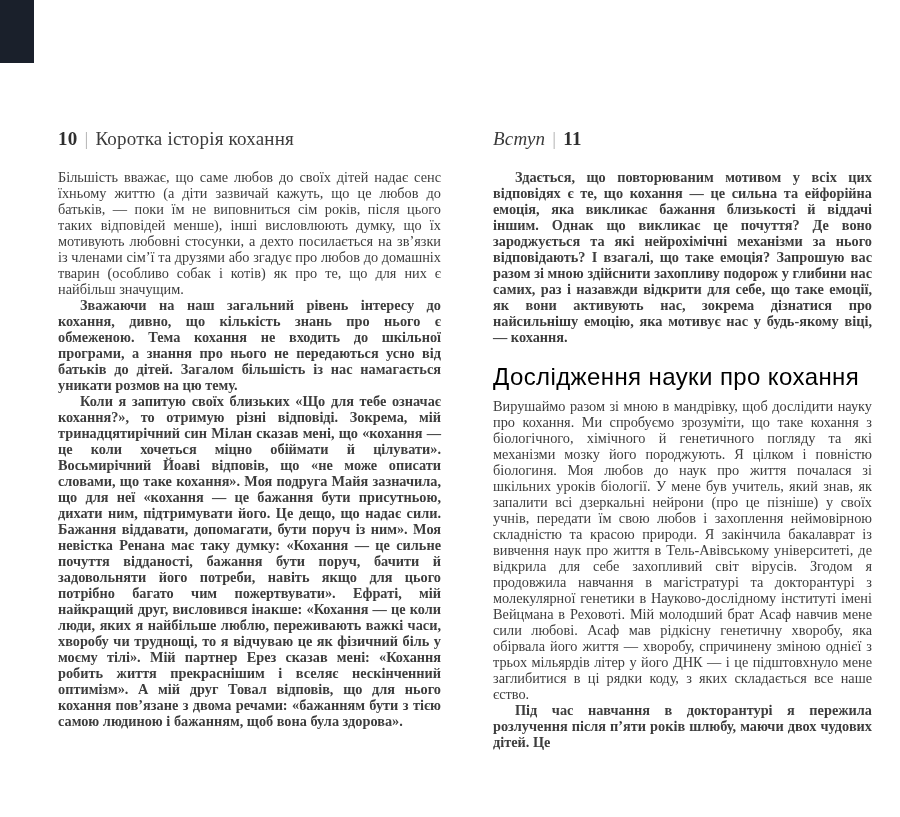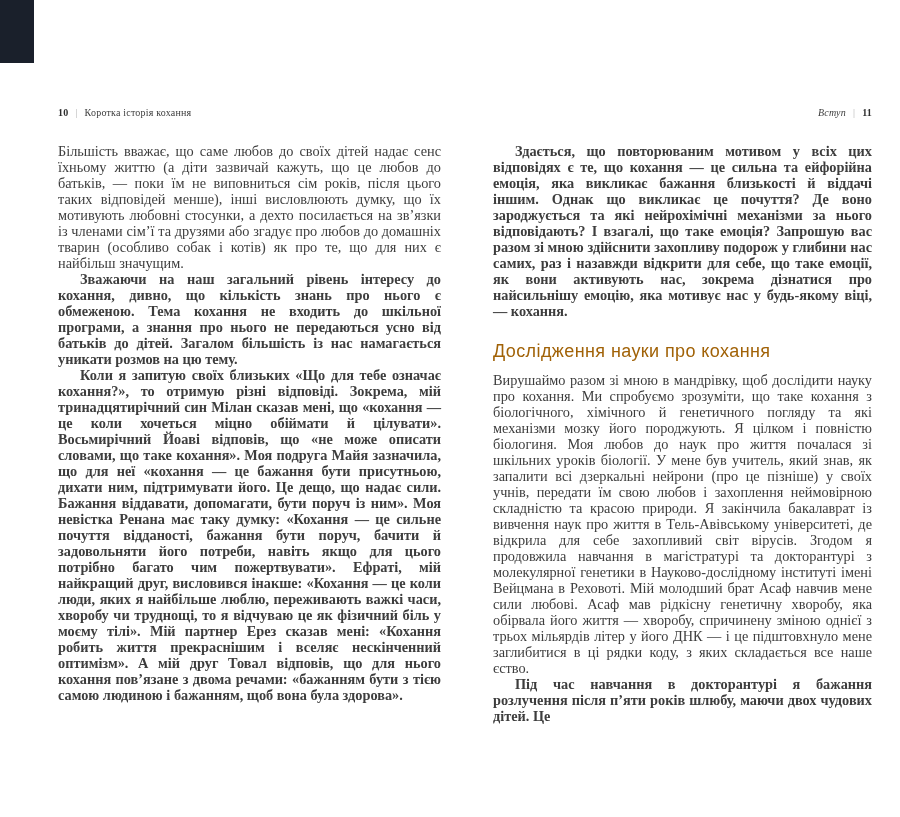--- a/index.html
+++ b/index.html
@@ -29,28 +29,29 @@
   }
   .page-left {
     left: 58px;
     width: 383px;
   }
   .page-right {
     left: 493px;
     width: 379px;
   }
   .running-header {
-    font-size: 10px;
+    font-size: 19px;
     line-height: 18px;
     color: #3c3c3c;
     letter-spacing: 0.2px;
     white-space: nowrap;
+    margin-top: 26px;
   }
   .running-header.right {
-    text-align: right;
+    text-align: left;
   }
   .hdr-num {
     font-weight: bold;
     color: #2e2e2e;
   }
   .hdr-sep {
     color: #b3b3b3;
     padding: 0 7px;
   }
   .hdr-title {
@@ -72,24 +73,24 @@
     margin-top: 21px;
   }
   .body-text.indent {
     text-indent: 22px;
     font-weight: bold;
   }
   .section-heading {
     margin: 21px 0 10px 0;
     font-family: "Liberation Sans", sans-serif;
     font-weight: 400;
-    font-size: 18px;
+    font-size: 24px;
     line-height: 22px;
     letter-spacing: 0.4px;
-    color: #a16207;
+    color: #000000;
   }
 </style>
 </head>
 <body>
 
 <div class="stage">
 
   <div class="corner-artifact"></div>
 
   <div class="page page-left">
@@ -101,16 +102,16 @@
     <p class="body-text indent">Коли я запитую своїх близьких «Що для тебе означає кохання?», то отримую різні відповіді. Зокрема, мій тринадцятирічний син Мілан сказав мені, що «кохання — це коли хочеться міцно обіймати й цілувати». Восьмирічний Йоаві відповів, що «не може описати словами, що таке кохання». Моя подруга Майя зазначила, що для неї «кохання — це бажання бути присутньою, дихати ним, підтримувати його. Це дещо, що надає сили. Бажання віддавати, допомагати, бути поруч із ним». Моя невістка Ренана має таку думку: «Кохання — це сильне почуття відданості, бажання бути поруч, бачити й задовольняти його потреби, навіть якщо для цього потрібно багато чим пожертвувати». Ефраті, мій найкращий друг, висловився інакше: «Кохання — це коли люди, яких я найбільше люблю, переживають важкі часи, хворобу чи труднощі, то я відчуваю це як фізичний біль у моєму тілі». Мій партнер Ерез сказав мені: «Кохання робить життя прекраснішим і вселяє нескінченний оптимізм». А мій друг Товал відповів, що для нього кохання пов’язане з двома речами: «бажанням бути з тією самою людиною і бажанням, щоб вона була здорова».</p>
   </div>
 
   <div class="page page-right">
     <div class="running-header right">
       <span class="hdr-title italic">Вступ</span><span class="hdr-sep">|</span><span class="hdr-num">11</span>
     </div>
     <p class="body-text first indent">Здається, що повторюваним мотивом у всіх цих відповідях є те, що кохання — це сильна та ейфорійна емоція, яка викликає бажання близькості й віддачі іншим. Однак що викликає це почуття? Де воно зароджується та які нейрохімічні механізми за нього відповідають? І взагалі, що таке емоція? Запрошую вас разом зі мною здійснити захопливу подорож у глибини нас самих, раз і назавжди відкрити для себе, що таке емоції, як вони активують нас, зокрема дізнатися про найсильнішу емоцію, яка мотивує нас у будь-якому віці, — кохання.</p>
     <h2 class="section-heading">Дослідження науки про кохання</h2>
     <p class="body-text">Вирушаймо разом зі мною в мандрівку, щоб дослідити науку про кохання. Ми спробуємо зрозуміти, що таке кохання з біологічного, хімічного й генетичного погляду та які механізми мозку його породжують. Я цілком і повністю біологиня. Моя любов до наук про життя почалася зі шкільних уроків біології. У мене був учитель, який знав, як запалити всі дзеркальні нейрони (про це пізніше) у своїх учнів, передати їм свою любов і захоплення неймовірною складністю та красою природи. Я закінчила бакалаврат із вивчення наук про життя в Тель-Авівському університеті, де відкрила для себе захопливий світ вірусів. Згодом я продовжила навчання в магістратурі та докторантурі з молекулярної генетики в Науково-дослідному інституті імені Вейцмана в Реховоті. Мій молодший брат Асаф навчив мене сили любові. Асаф мав рідкісну генетичну хворобу, яка обірвала його життя — хворобу, спричинену зміною однієї з трьох мільярдів літер у його ДНК — і це підштовхнуло мене заглибитися в ці рядки коду, з яких складається все наше єство.</p>
-    <p class="body-text indent">Під час навчання в докторантурі я бажання розлучення після п’яти років шлюбу, маючи двох чудових дітей. Це</p>
+    <p class="body-text indent">Під час навчання в докторантурі я пережила розлучення після п’яти років шлюбу, маючи двох чудових дітей. Це</p>
   </div>
 
 </div>
 
 </body></html>

